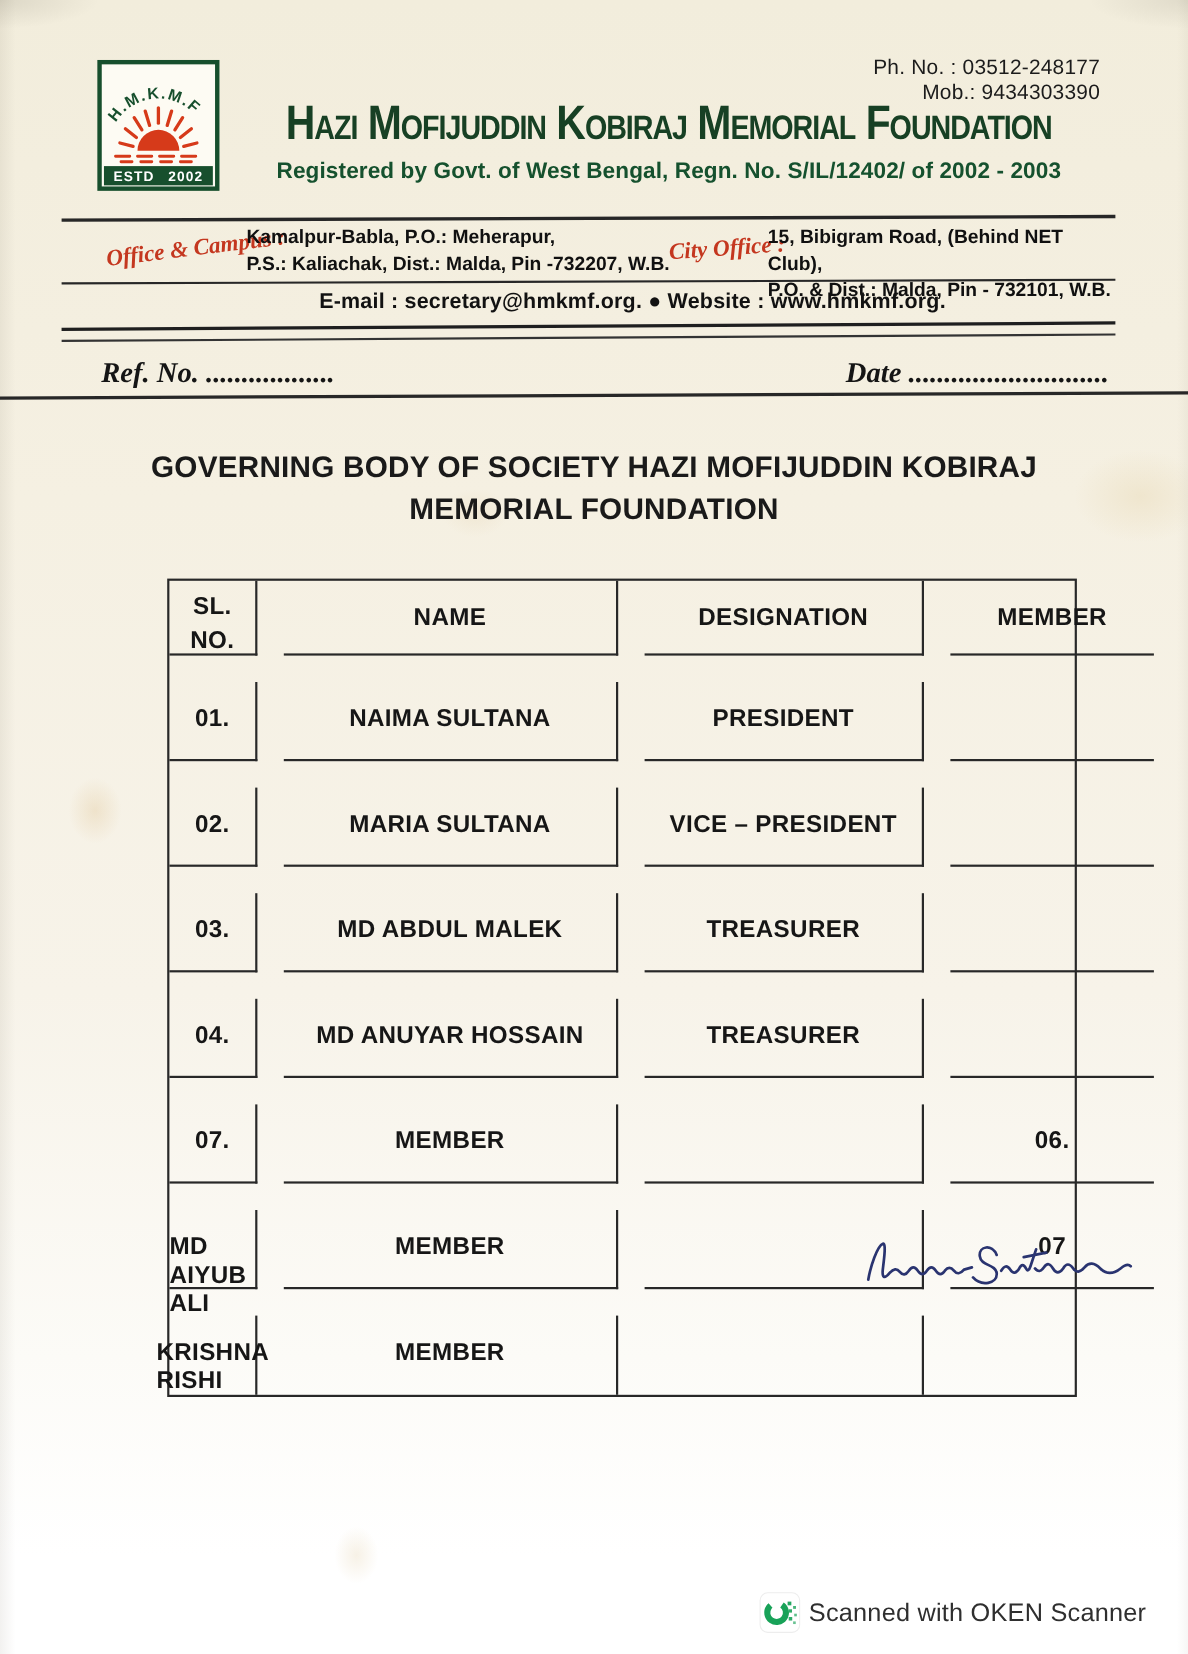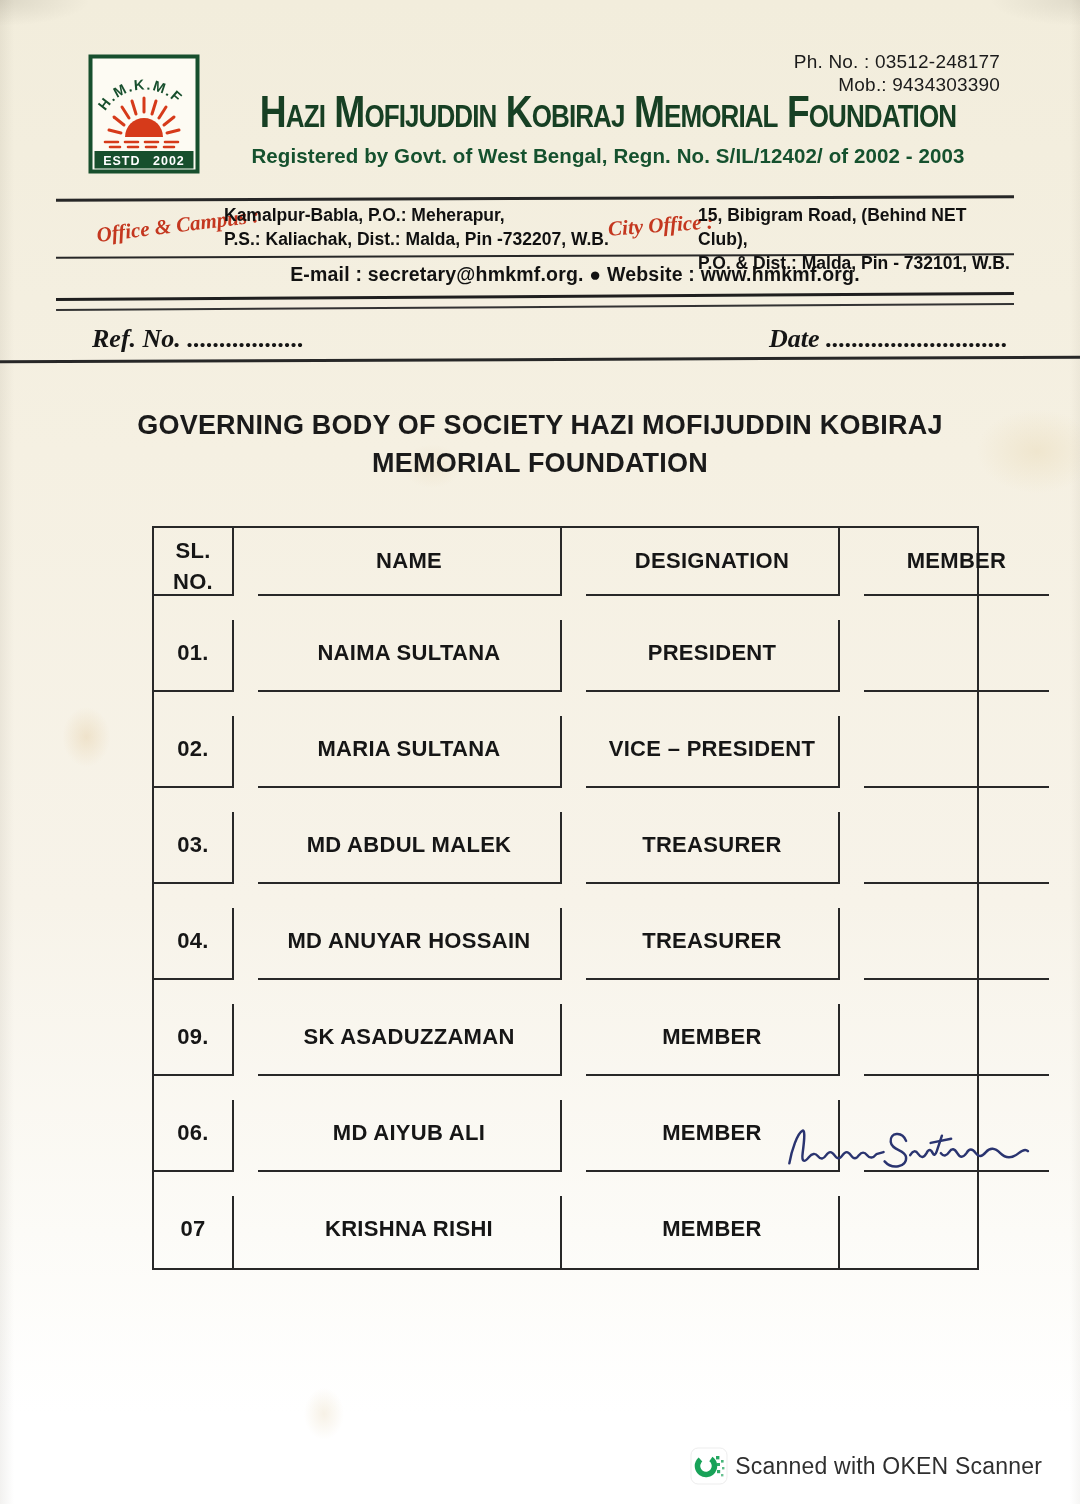--- a/index.html
+++ b/index.html
@@ -167,22 +167,21 @@
       <div class="cell">03.</div>
       <div class="cell">MD ABDUL MALEK</div>
       <div class="cell">TREASURER</div>
       <div class="cell"></div>
 
       <div class="cell">04.</div>
       <div class="cell">MD ANUYAR HOSSAIN</div>
       <div class="cell">TREASURER</div>
       <div class="cell"></div>
 
-      <div class="cell">09.</div>
-      <div class="cell">SK ASADUZZAMAN</div>
+      <div class="cell">07.</div>
       <div class="cell">MEMBER</div>
       <div class="cell"></div>
 
       <div class="cell">06.</div>
       <div class="cell">MD AIYUB ALI</div>
       <div class="cell">MEMBER</div>
       <div class="cell"></div>
 
       <div class="cell">07</div>
       <div class="cell">KRISHNA RISHI</div>

